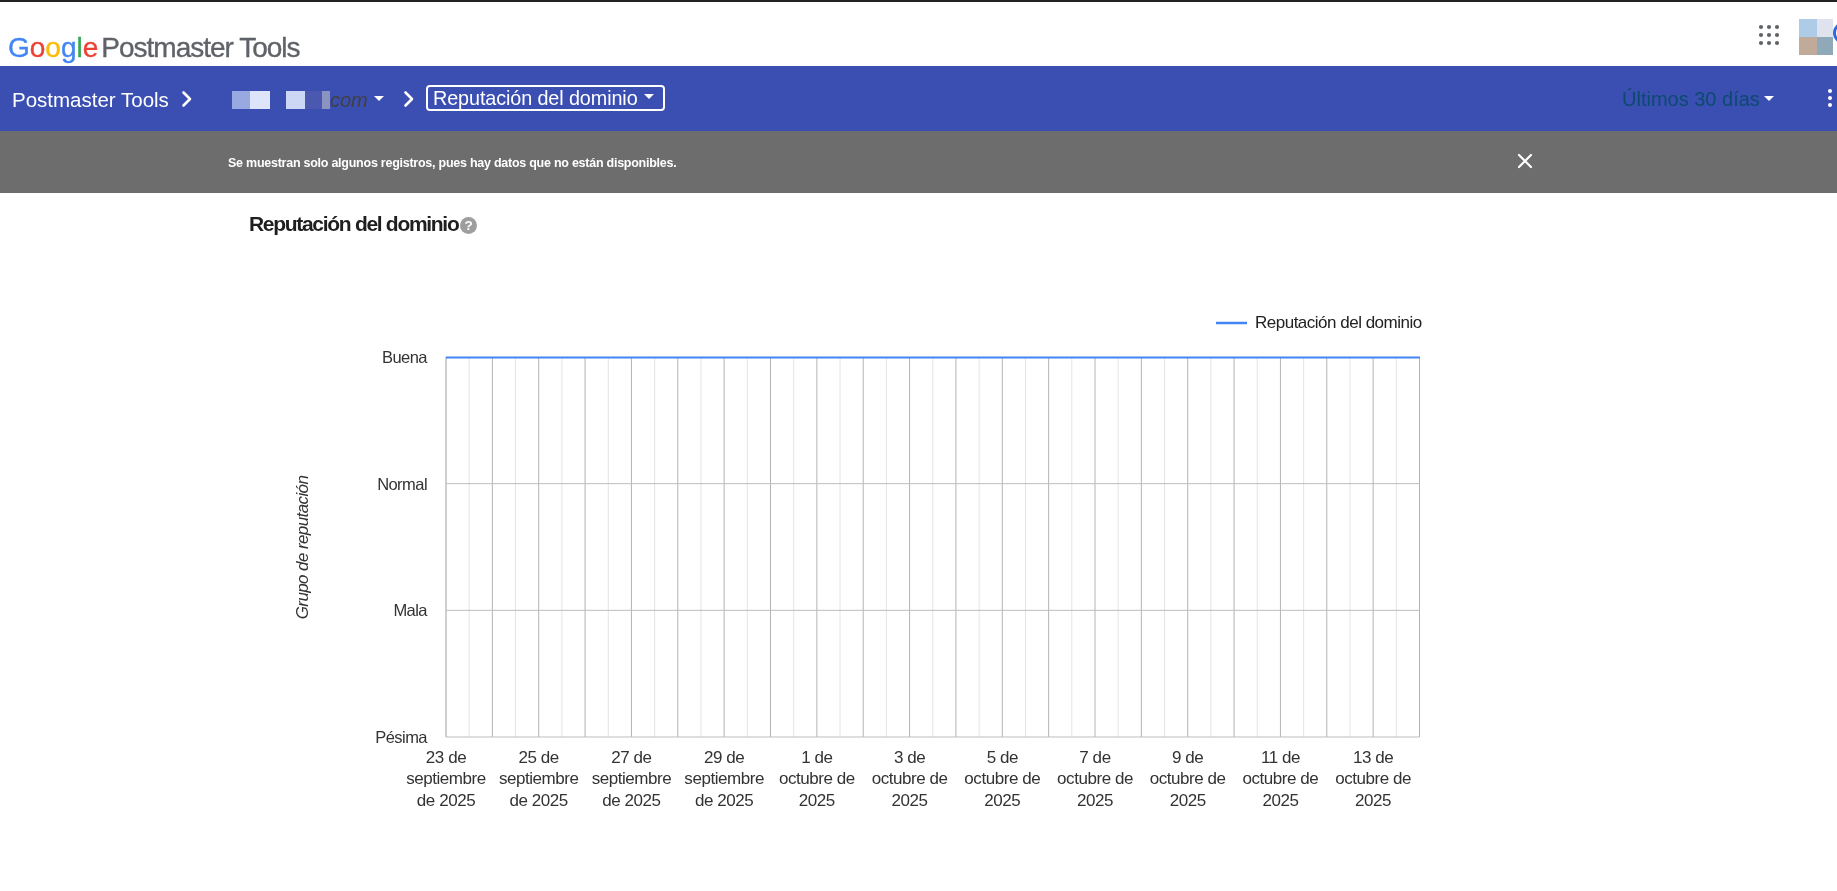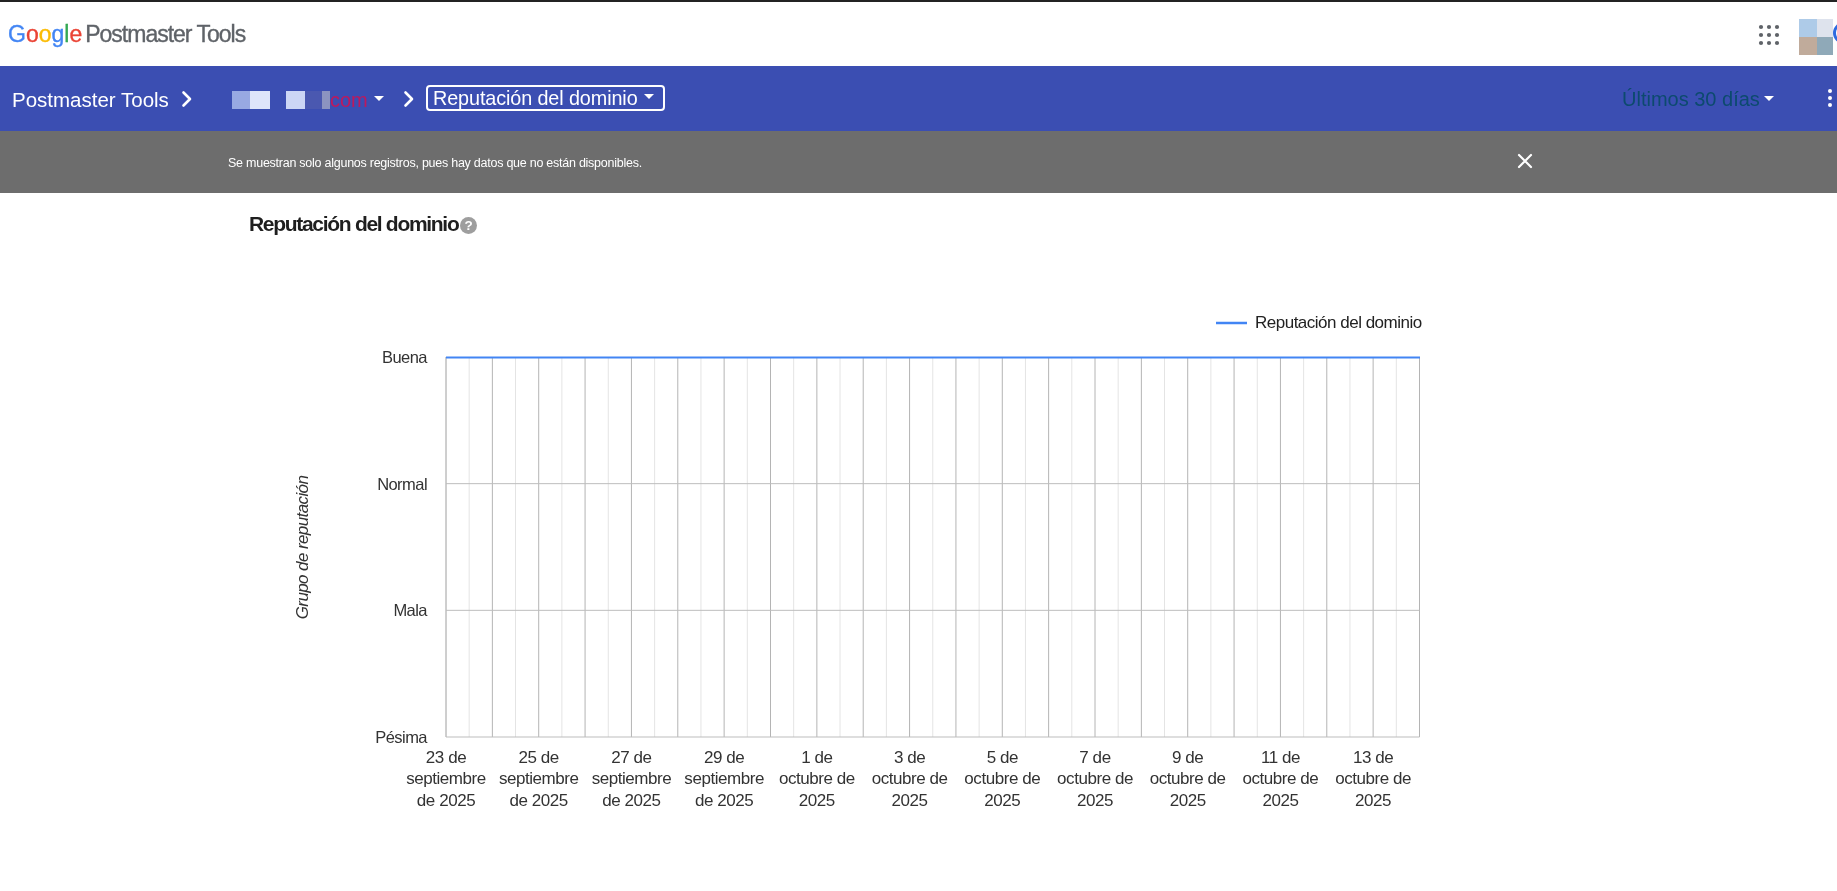--- a/index.html
+++ b/index.html
@@ -2,21 +2,21 @@
 <html><head>
 <meta charset="utf-8">
 <style>
   html,body{margin:0;padding:0;}
   body{width:1837px;height:891px;position:relative;background:#fff;
        font-family:"Liberation Sans", sans-serif;overflow:hidden;}
   .abs{position:absolute;}
   
   #topline{left:0;top:0;width:1837px;height:2px;background:#232323;}
   
-  #logo{left:8px;top:21px;font-size:23px;letter-spacing:0px;-webkit-text-stroke:0.35px;}
+  #logo{left:8px;top:32px;font-size:28px;letter-spacing:0px;-webkit-text-stroke:0.35px;}
   #logo .g1{color:#4285F4}
   #logo .g2{color:#EA4335}
   #logo .g3{color:#FBBC05}
   #logo .g4{color:#4285F4}
   #logo .g5{color:#34A853}
   #logo .g6{color:#EA4335}
   #logo .rest{color:#5f6368;margin-left:3px;letter-spacing:-1px;}
   
   #apps{left:1758px;top:24px;}
   
@@ -26,33 +26,33 @@
   
   #bluebar{left:0;top:66px;width:1837px;height:65px;background:#3b4eb2;color:#fff;}
   #pmt{left:12px;top:88px;font-size:20.5px;color:#fff;}
   .chev{stroke:#fff;stroke-width:2.6;fill:none;stroke-linecap:round;stroke-linejoin:round;}
   #chev1{left:181px;top:90px;}
   #blockA1{left:232px;top:91px;width:18px;height:18px;background:#98a9e2;}
   #blockA2{left:250px;top:91px;width:20px;height:18px;background:#dee4fa;}
   #blockB{left:286px;top:91px;width:19px;height:18px;background:#ccd6f5;}
   #blockC{left:305px;top:91px;width:17px;height:18px;background:#4a58b0;}
   #blockD{left:322px;top:91px;width:8px;height:18px;background:#8b93c0;}
-  #com{left:330px;top:89px;font-size:20px;color:#be185d;}
+  #com{left:330px;top:89px;font-size:20px;color:#404040;font-style:italic;}
   .tri{width:0;height:0;border-left:5px solid transparent;border-right:5px solid transparent;border-top:5px solid #fff;}
   #tri1{left:374px;top:96px;}
   #chev2{left:403px;top:90px;}
   #repbtn{left:426px;top:85px;width:230px;height:22px;border:2px solid #fff;border-radius:4px;
           font-size:19.8px;color:#fff;line-height:22px;padding-left:5px;letter-spacing:-0.1px;}
   #tri2{left:644px;top:94px;}
   #ult{left:1622px;top:88px;font-size:20px;color:#0c4a6e;}
   #tri3{left:1764px;top:96px;}
   #dots3{left:1826px;top:87px;}
   
   #banner{left:0;top:131px;width:1837px;height:62px;background:#6d6d6d;}
-  #bannertext{left:228px;top:156px;font-size:12.5px;letter-spacing:-0.25px;font-weight:normal;color:#fff;}
+  #bannertext{left:228px;top:156px;font-size:12.5px;letter-spacing:-0.25px;font-weight:bold;color:#fff;}
   #closex{left:1516px;top:152px;}
   
   #h2{left:249px;top:212px;font-size:21px;letter-spacing:-1.3px;font-weight:bold;color:#1f1f1f;}
   #qmark{left:460px;top:217px;width:17px;height:17px;border-radius:50%;background:#9e9e9e;
          color:#fff;font-size:13.5px;font-weight:bold;text-align:center;line-height:17.5px;}
   
   #chart{left:0;top:0;}
   .xlab{font-size:17px;fill:#333;text-anchor:middle;letter-spacing:-0.45px;}
   .ylab{font-size:16.5px;fill:#333;text-anchor:end;letter-spacing:-0.55px;}
 </style>

